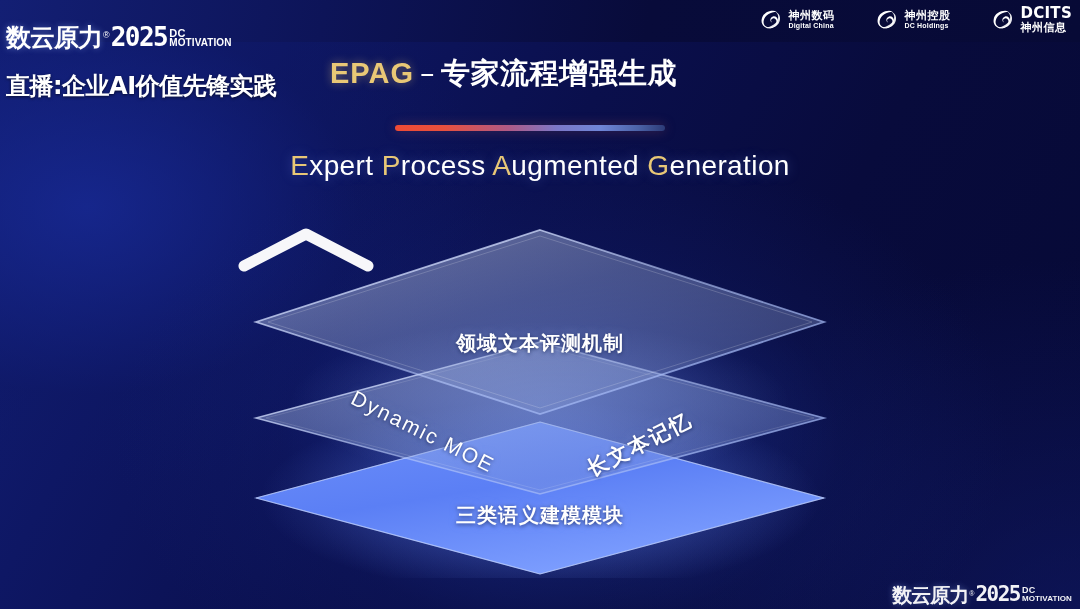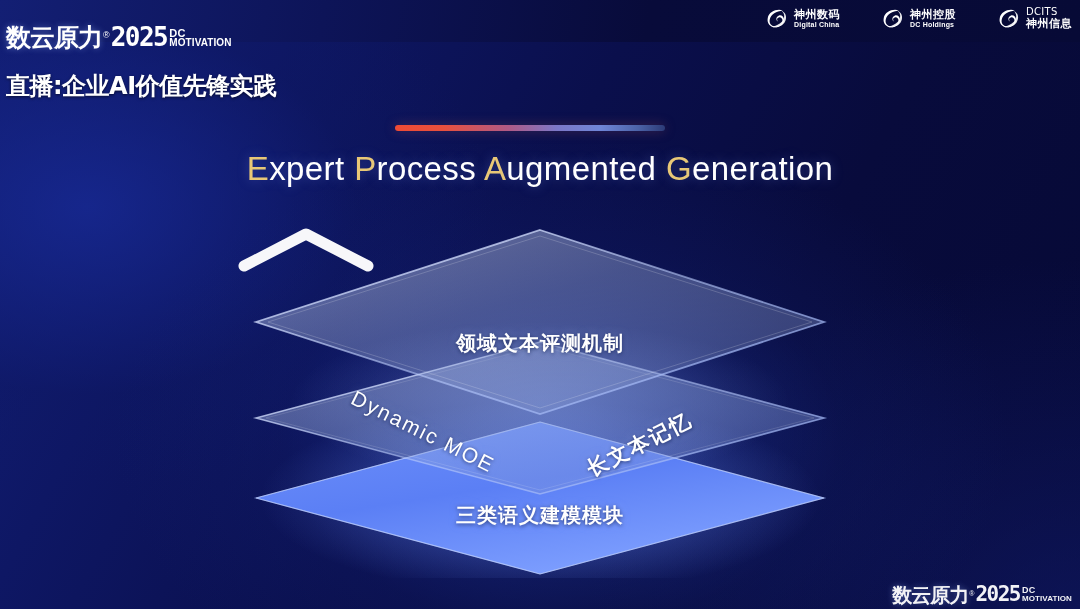--- a/index.html
+++ b/index.html
@@ -41,21 +41,21 @@
   .brand-mot{font-size:10px;font-weight:700;letter-spacing:.1px;display:block;}
 
   #partner-logos{
     position:absolute;right:8px;top:6px;display:flex;align-items:center;gap:40px;
   }
   .partner{display:flex;align-items:center;gap:5px;}
   .swirl{width:25px;height:25px;flex:none;}
   .partner-txt{display:flex;flex-direction:column;line-height:1.05;color:#fff;}
   .p-cn{font-size:11px;font-weight:700;letter-spacing:.5px;white-space:nowrap;}
   .p-en{font-size:7px;font-weight:700;letter-spacing:.2px;white-space:nowrap;}
-  .p-big{font-size:10px;font-weight:400;letter-spacing:.3px;font-family:"DejaVu Sans","Liberation Sans",sans-serif;}
+  .p-big{font-size:15px;font-weight:700;letter-spacing:.3px;font-family:"DejaVu Sans","Liberation Sans",sans-serif;}
 
   
   #live-label{
     position:absolute;left:6px;top:50px;z-index:40;
     font-size:24px;font-weight:700;color:#ffffff;white-space:nowrap;
     font-family:"DejaVu Sans","Liberation Sans",sans-serif;
     letter-spacing:-0.5px;
     text-shadow:0 1px 3px rgba(0,0,0,.6);
     margin-top:20px;
   }
@@ -78,21 +78,21 @@
   
   #accent-bar{
     position:absolute;left:395px;top:125px;width:270px;height:6px;z-index:30;
     border-radius:3px;
     background:linear-gradient(90deg,#EE4B35 0%,#E8503E 18%,#B05A86 42%,#7C78C8 60%,#6F86D8 76%,#4C63A8 90%,#2C3B77 100%);
     box-shadow:0 0 12px rgba(180,90,90,.35);
   }
   
   #subtitle{
     position:absolute;left:0;top:150px;width:1080px;text-align:center;z-index:30;
-    font-size:33px;font-weight:400;white-space:nowrap;
+    font-size:28px;font-weight:400;white-space:nowrap;
     font-family:"Liberation Sans","DejaVu Sans",sans-serif;
     color:#ffffff;letter-spacing:0.4px;
     text-shadow:0 0 12px rgba(120,150,255,.35);
   }
   #subtitle .cap{color:#E9C876;}
 
   
   #stack{
     position:absolute;left:236px;top:226px;width:608px;height:352px;z-index:20;
   }
@@ -186,20 +186,23 @@
           <span class="p-big">DCITS</span>
           <span class="p-cn">神州信息</span>
         </span>
       </div>
 
     </div>
   </div>
 
   <div id="live-label">直播:企业AI价值先锋实践</div>
 
+  <div id="main-title">
+    <span class="epag">EPAG</span><span class="sep">–</span><span class="cn">专家流程增强生成</span>
+  </div>
 
   <div id="accent-bar"></div>
 
   <div id="subtitle">
     <span><span class="cap">E</span><span>xpert</span></span>
     <span><span class="cap">P</span><span>rocess</span></span>
     <span><span class="cap">A</span><span>ugmented</span></span>
     <span><span class="cap">G</span><span>eneration</span></span>
   </div>
 

